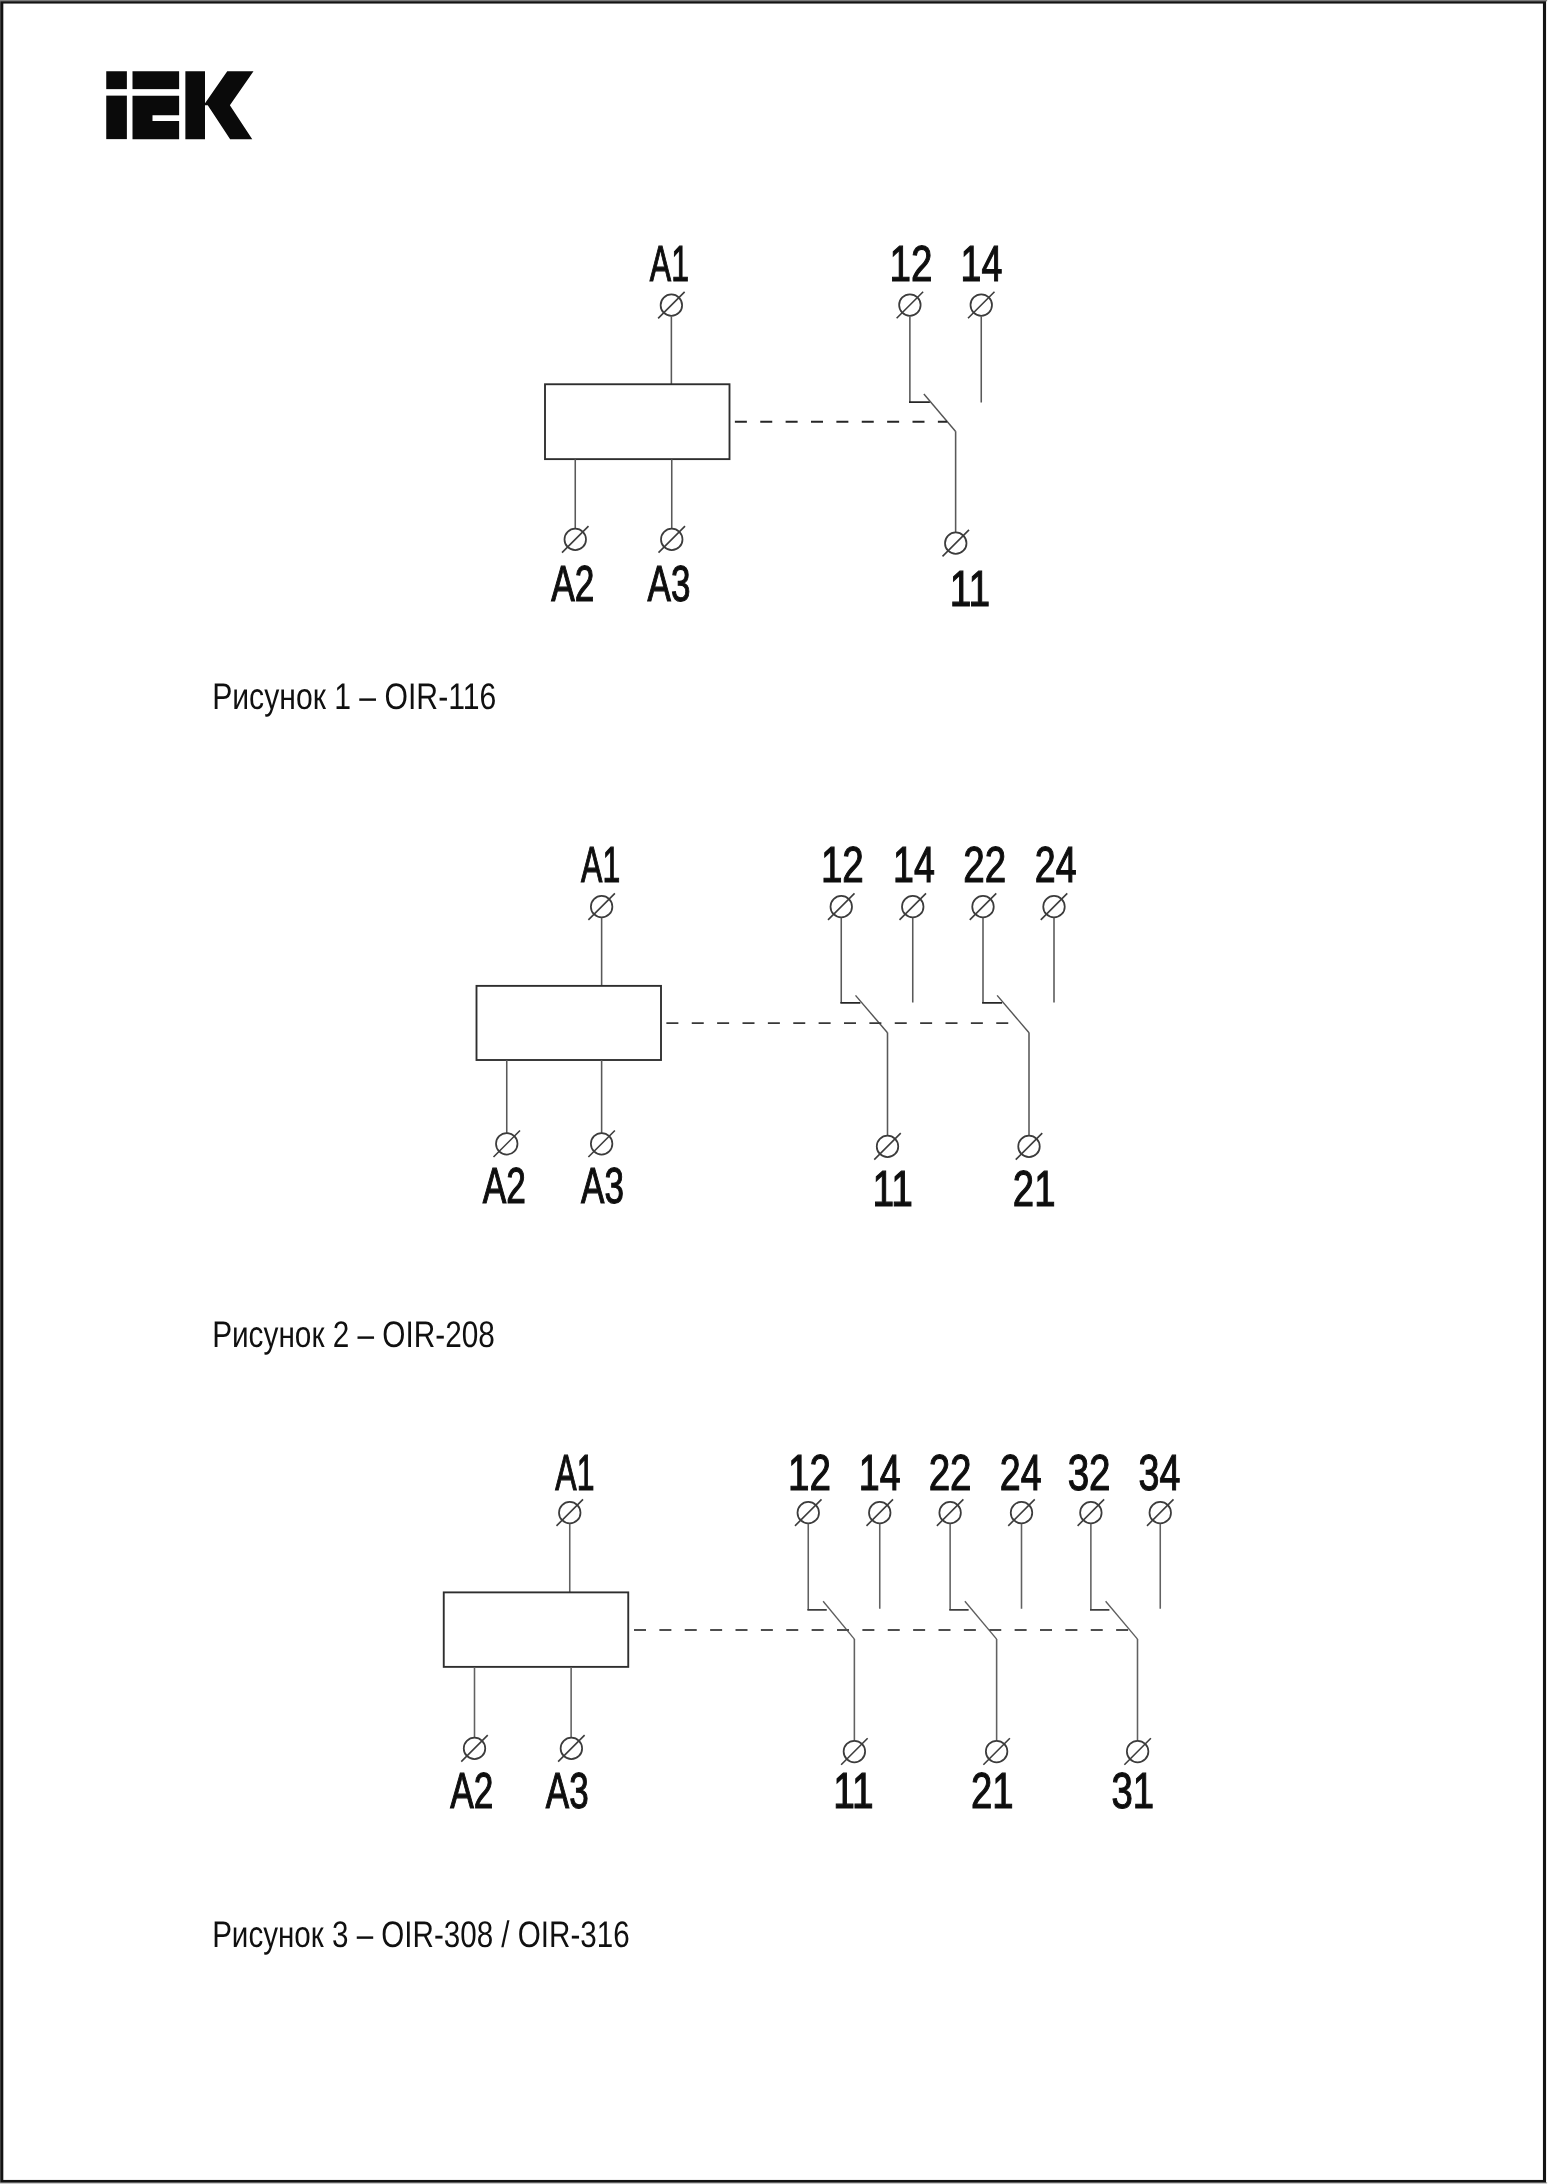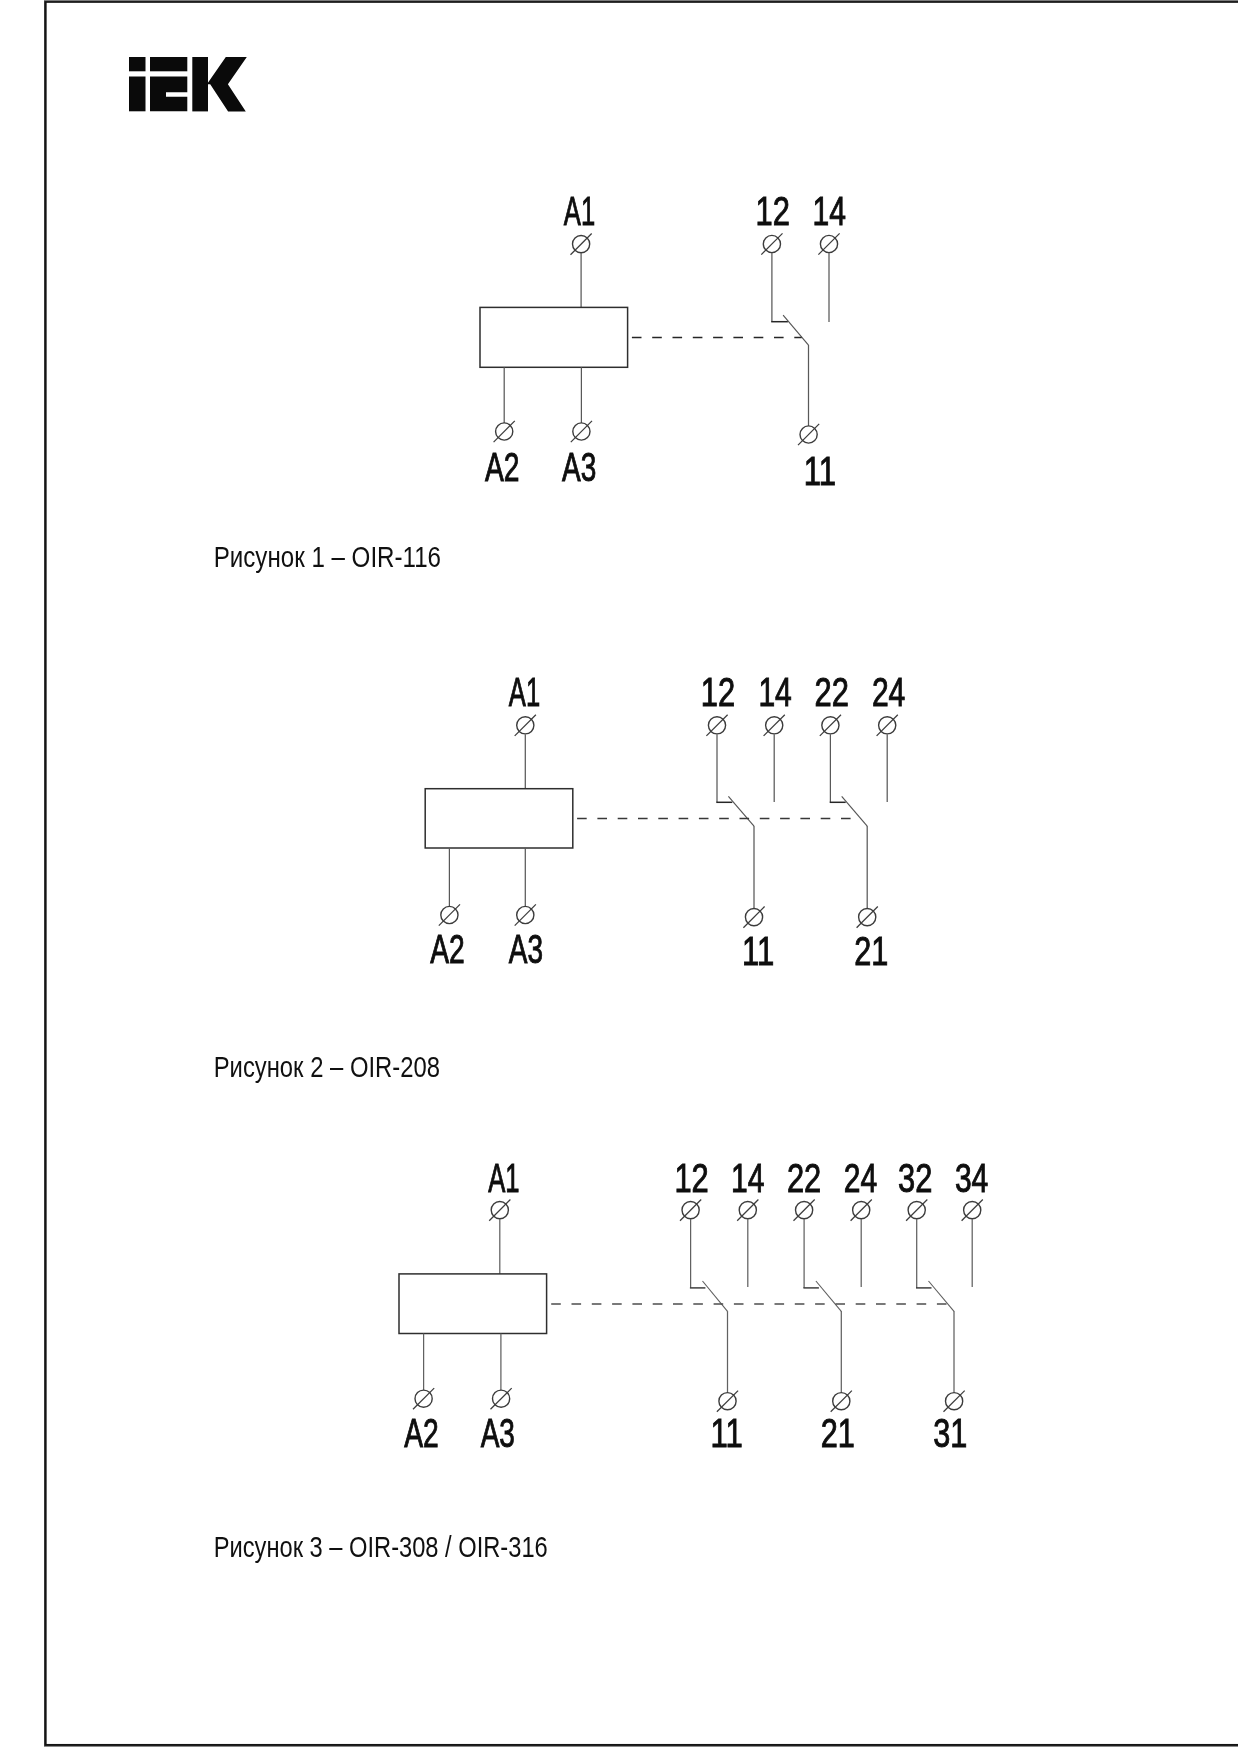--- a/index.html
+++ b/index.html
@@ -1,17 +1,17 @@
 <!DOCTYPE html>
 <html lang="ru"><head>
 <meta charset="utf-8">
 <title>OIR wiring diagrams</title>
 <style>
   html,body{margin:0;padding:0;background:#fff;}
-  #page{width:1098px;height:1747px;position:relative;filter:grayscale(1);margin-left:44px;}
+  #page{width:1098px;height:1747px;position:relative;filter:grayscale(1);}
   svg{display:block;}
   text{font-family:"Liberation Sans", sans-serif;}
   .lbl{font-size:40.5px;fill:#0e0e0e;stroke:#0e0e0e;stroke-width:0.95;text-anchor:middle;}
   .cap{font-size:29.6px;fill:#101010;}
   .w{stroke:#595959;stroke-width:1.25;}
   .t{stroke:#3c3c3c;stroke-width:1.4;fill:none;}
   .s{stroke:#3c3c3c;stroke-width:1.25;}
   .bx{stroke:#2e2e2e;stroke-width:1.5;fill:#fff;}
   .d{stroke:#262626;stroke-width:1.5;stroke-dasharray:9.6 10.7;}
   .ft{stroke:#262626;stroke-width:1.5;}

